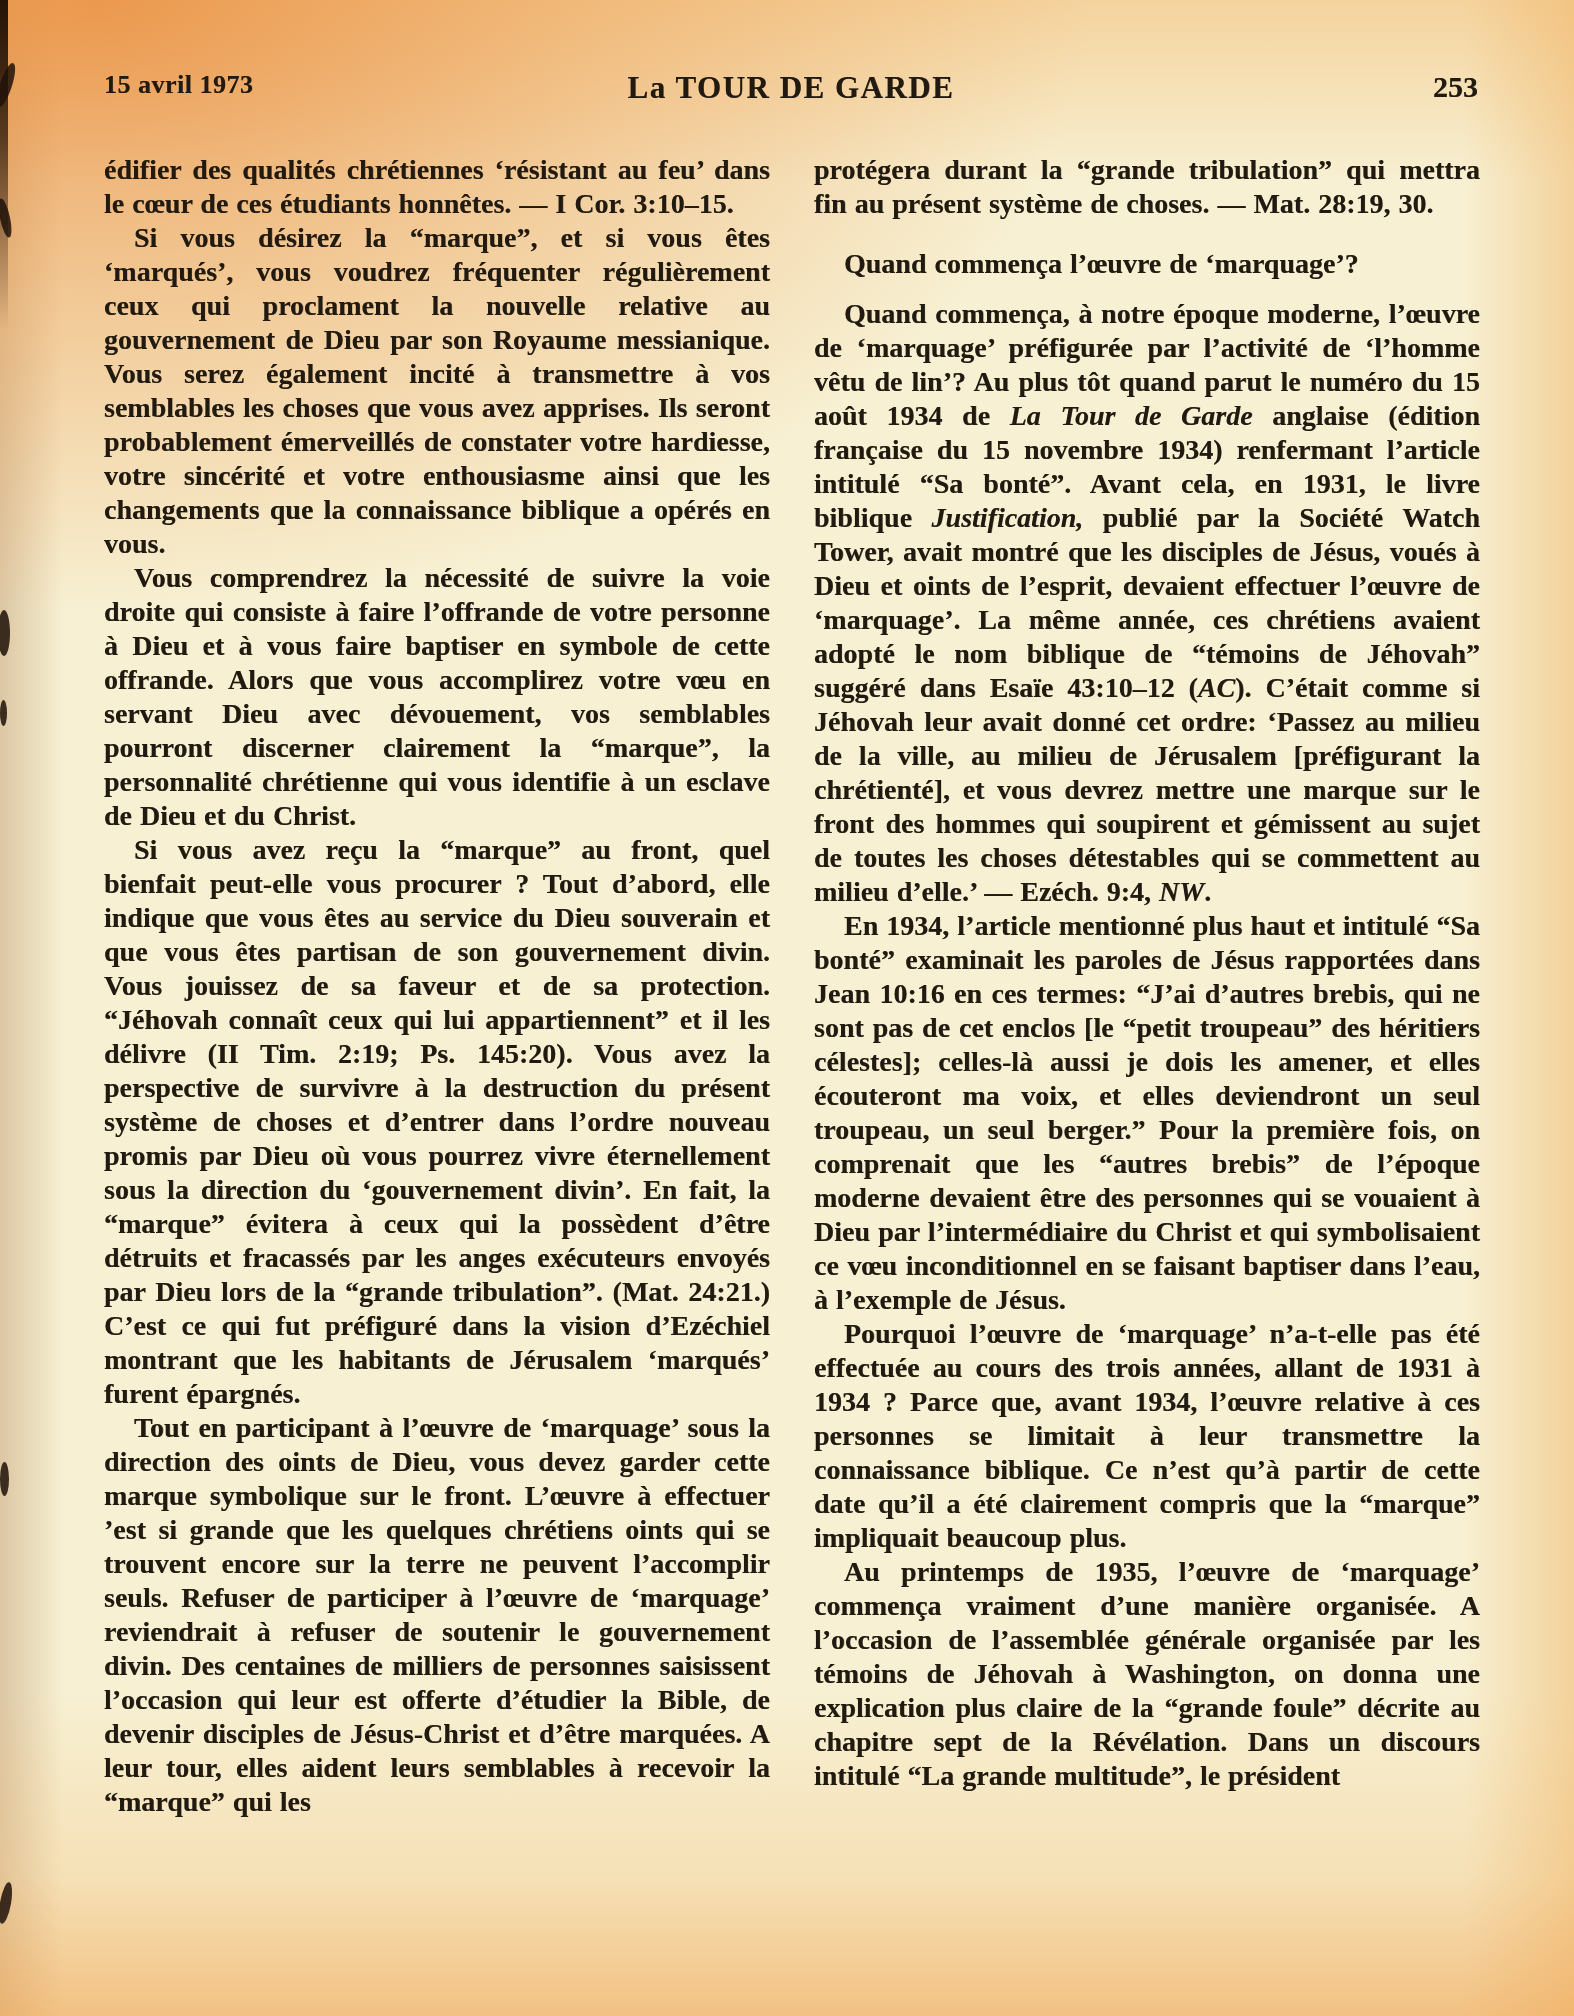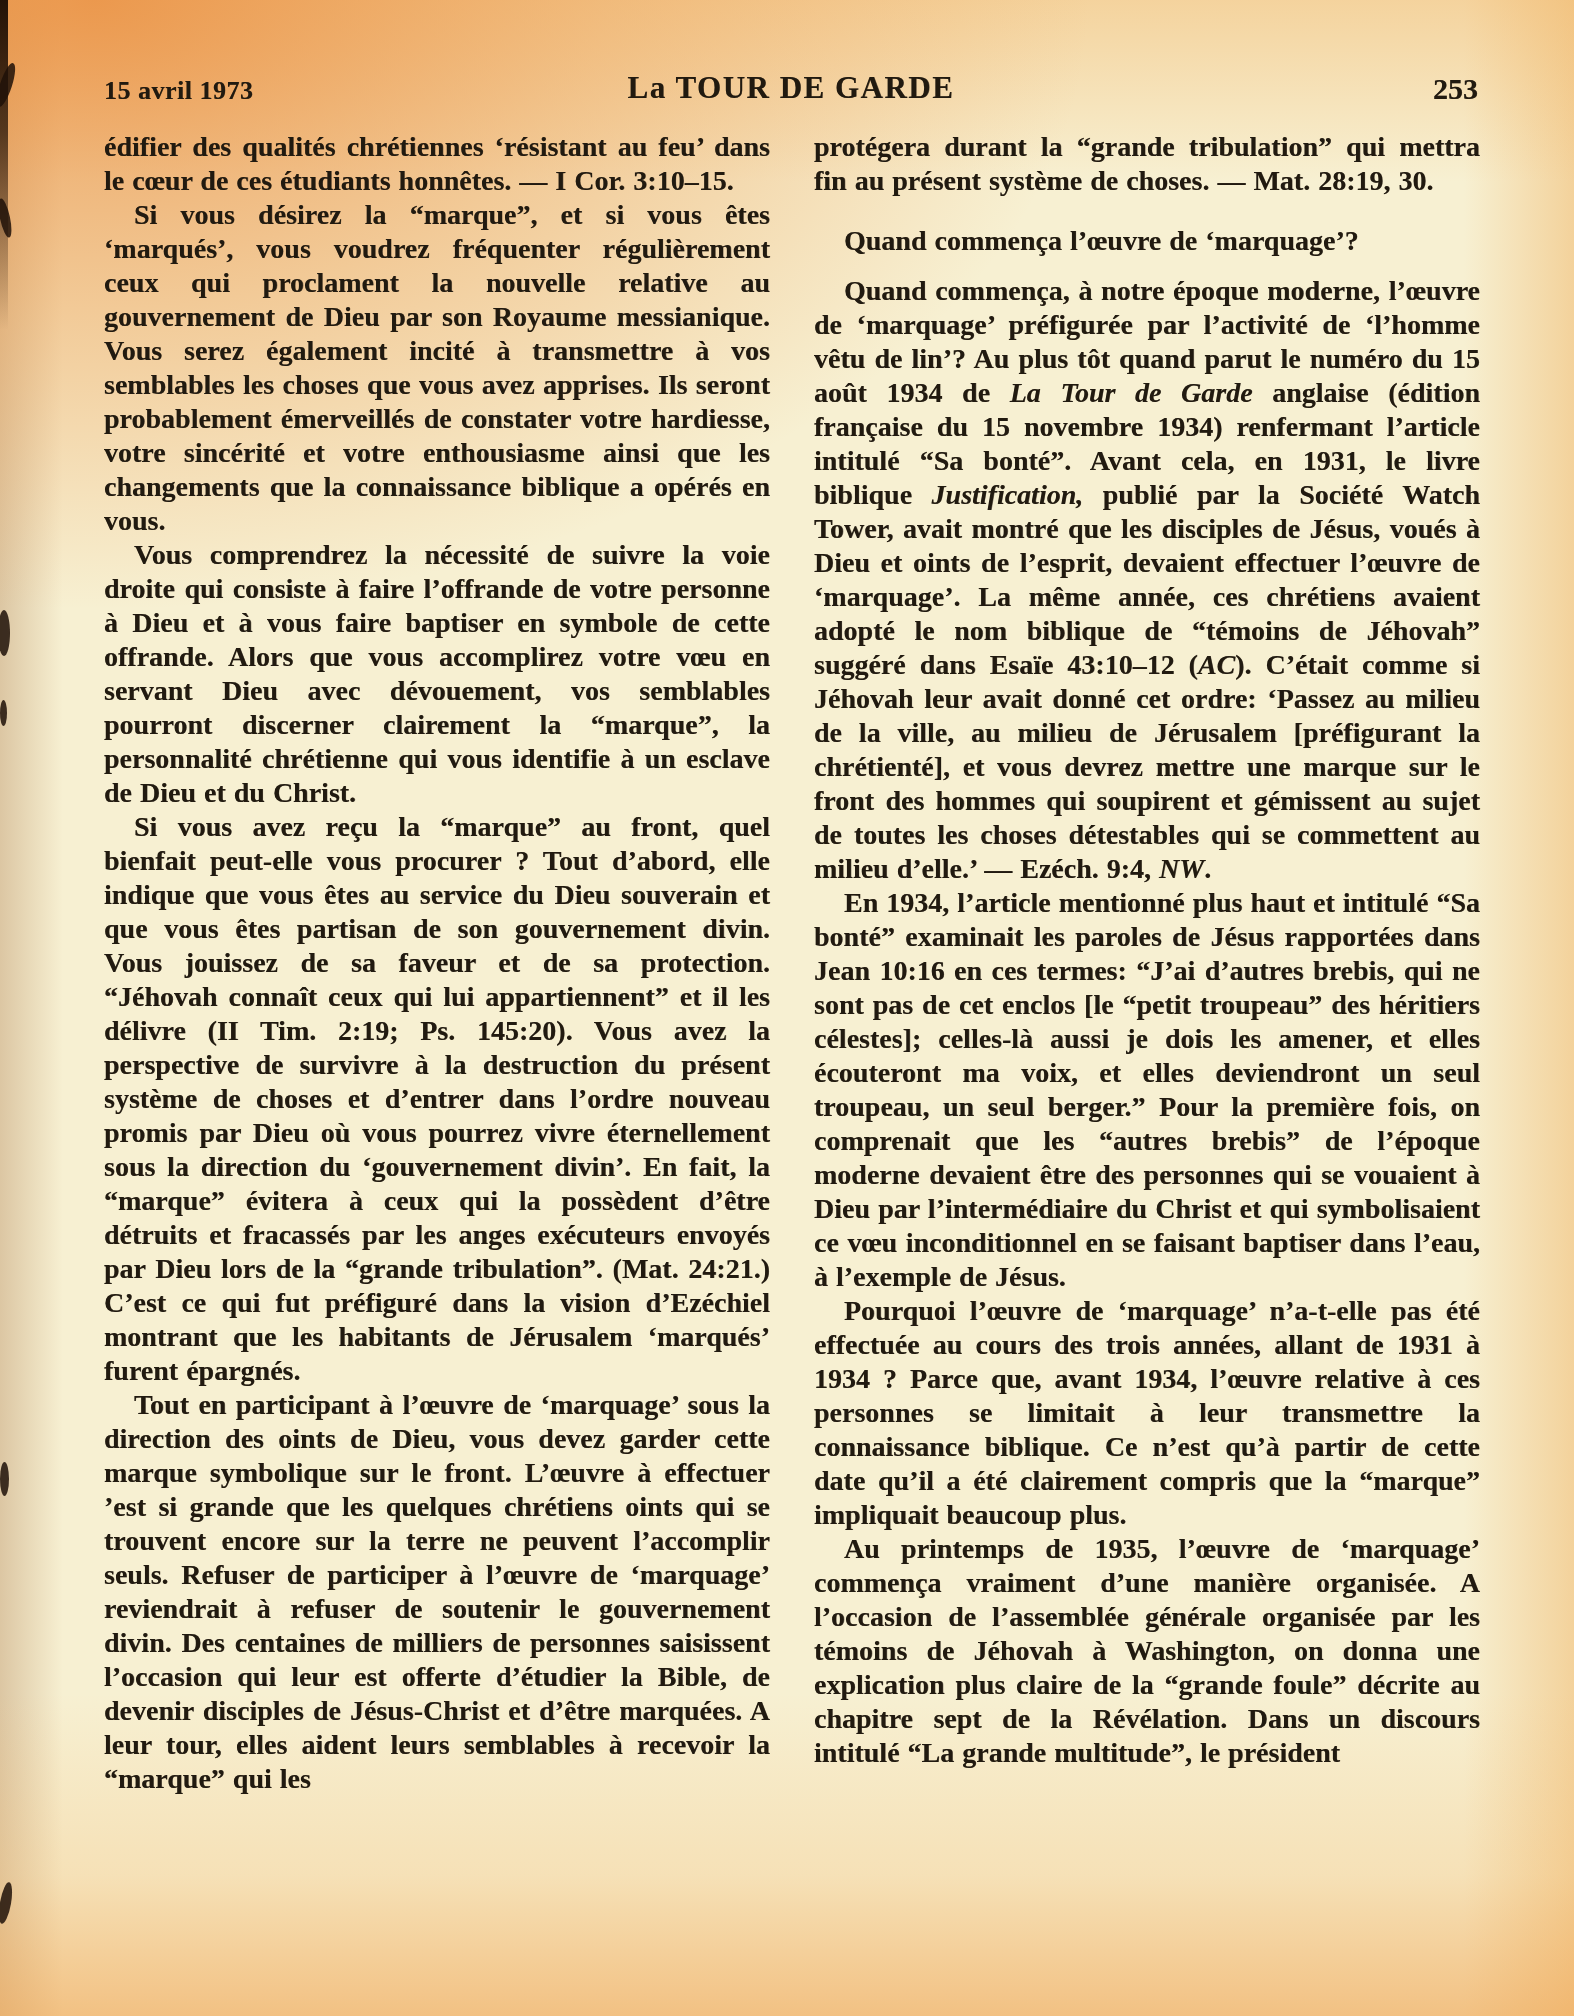--- a/index.html
+++ b/index.html
@@ -23,32 +23,32 @@
     background:
       radial-gradient(115% 55% at 6% 0%, rgba(233,138,58,0.80) 0%, rgba(236,156,80,0.45) 28%, rgba(236,156,80,0) 55%),
       linear-gradient(180deg, rgba(242,182,105,0.50) 0%, rgba(242,182,105,0) 9%),
       linear-gradient(0deg, rgba(240,168,88,0.65) 0%, rgba(243,190,120,0.30) 7%, rgba(243,190,120,0) 16%),
       linear-gradient(270deg, rgba(240,185,110,0.55) 0%, rgba(240,185,110,0) 7%),
       linear-gradient(90deg, rgba(150,90,40,0.28) 0%, rgba(200,150,90,0) 4%),
       var(--paper, #f7f0d2);
   }
   .header {
     display: flex;
-    align-items: flex-end;
+    align-items: flex-start;
     padding: 70px 96px 0 104px;
     text-shadow: 0.3px 0.3px 0.6px rgba(30,18,8,0.55);
   }
   .header .date  { font-size: 26px; width: 28%; letter-spacing: 0.5px; }
   .header .title { font-size: 31px; flex: 1; text-align: center; letter-spacing: 1.5px; }
   .header .pageno{ font-size: 30px; width: 28%; text-align: right; }
   .columns {
     display: flex;
     gap: 44px;
     padding: 0 94px 0 104px;
-    margin-top: 24px;
+    margin-top: 47px;
   }
   .column {
     flex: 1;
     font-size: 28px;
     line-height: 34px;
     text-align: justify;
     word-spacing: 1px;
     text-shadow: 0.3px 0.3px 0.6px rgba(30,18,8,0.50);
   }
   .para { margin: 0; }

